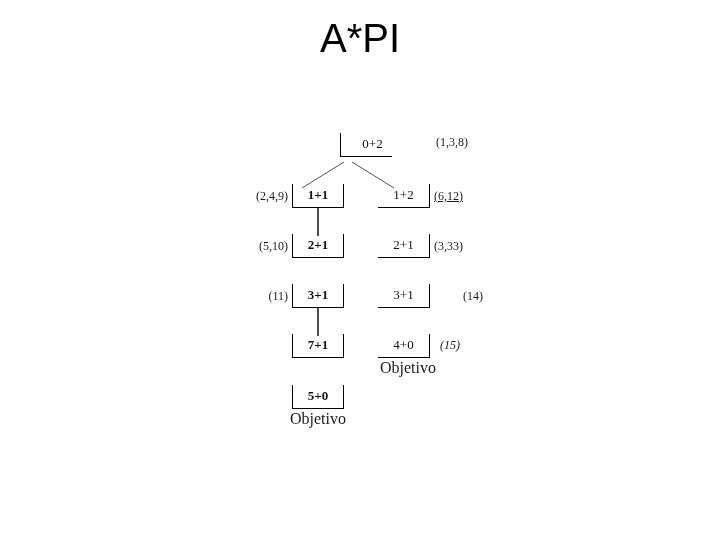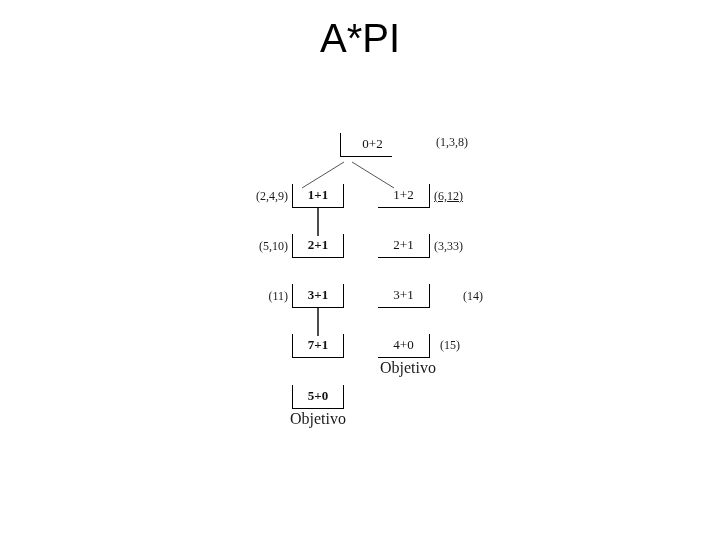--- a/index.html
+++ b/index.html
@@ -159,21 +159,21 @@
   </div>
   <div class="cost right-of" style="left:198px; top:168px;margin-left:25px;">(14)</div>
 
   <div class="node col-left" style="left:52px; top:214px;">
     <span>7+1</span>
   </div>
 
   <div class="node col-right" style="left:138px; top:214px;">
     <span>4+0</span>
   </div>
-  <div class="cost right-of" style="left:200px; top:217px;">(15)</div>
+  <div class="cost right-of" style="left:200px; top:217px;font-style:italic;">(15)</div>
   <div class="goal-label" style="left:138px; top:240px; width:60px;">Objetivo</div>
 
   <div class="node col-left" style="left:52px; top:265px;">
     <span>5+0</span>
   </div>
   <div class="goal-label" style="left:48px; top:291px; width:60px;">Objetivo</div>
 
 </div>
 
 </body></html>

